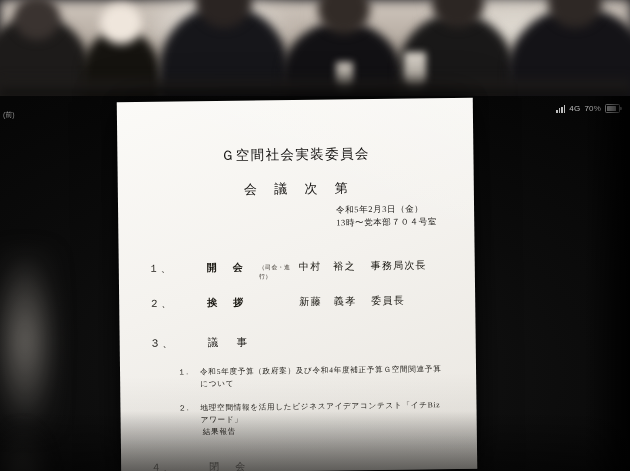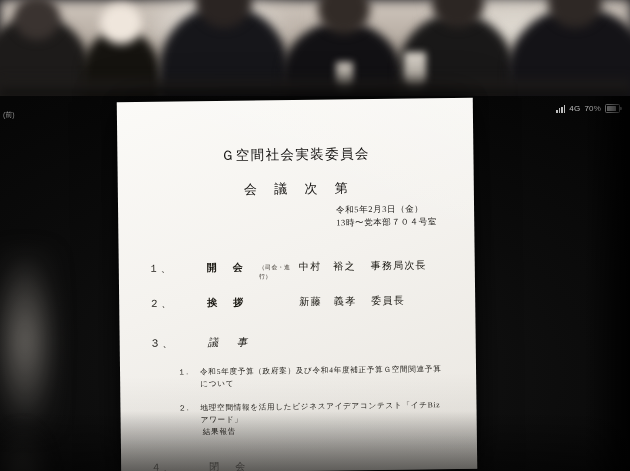--- a/index.html
+++ b/index.html
@@ -232,21 +232,21 @@
   }
 
   .section-head {
     margin-top: 26px;
     margin-bottom: 16px;
     display: flex;
     font-size: 10.5px;
     letter-spacing: 1px;
   }
   .section-head .agenda-num { width: 58px; flex: 0 0 58px; }
-  .section-head .sect-label { letter-spacing: 4px; font-style: italic; }
+  .section-head .sect-label { letter-spacing: 4px; }
 
   .sub-list {
     padding-left: 28px;
   }
   .sub-item {
     display: flex;
     margin-bottom: 11px;
     font-size: 7.6px;
     line-height: 1.6;
     letter-spacing: 0.7px;

